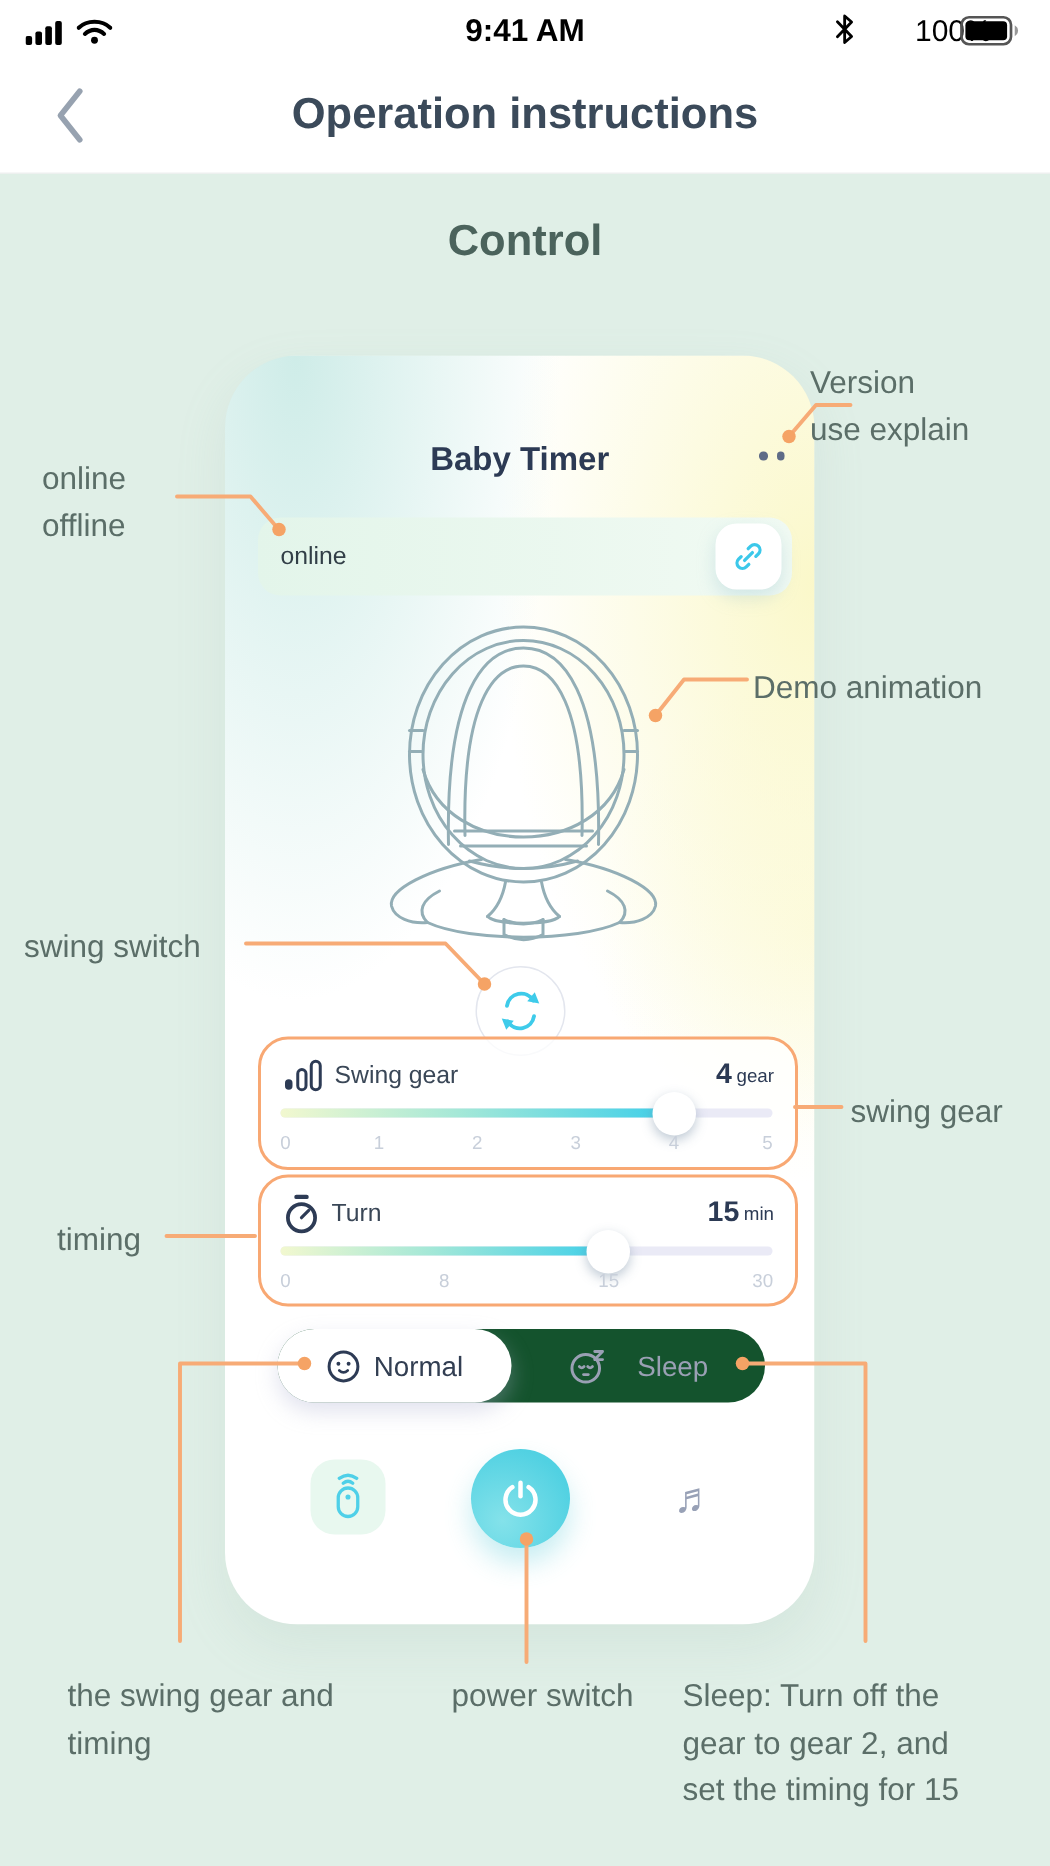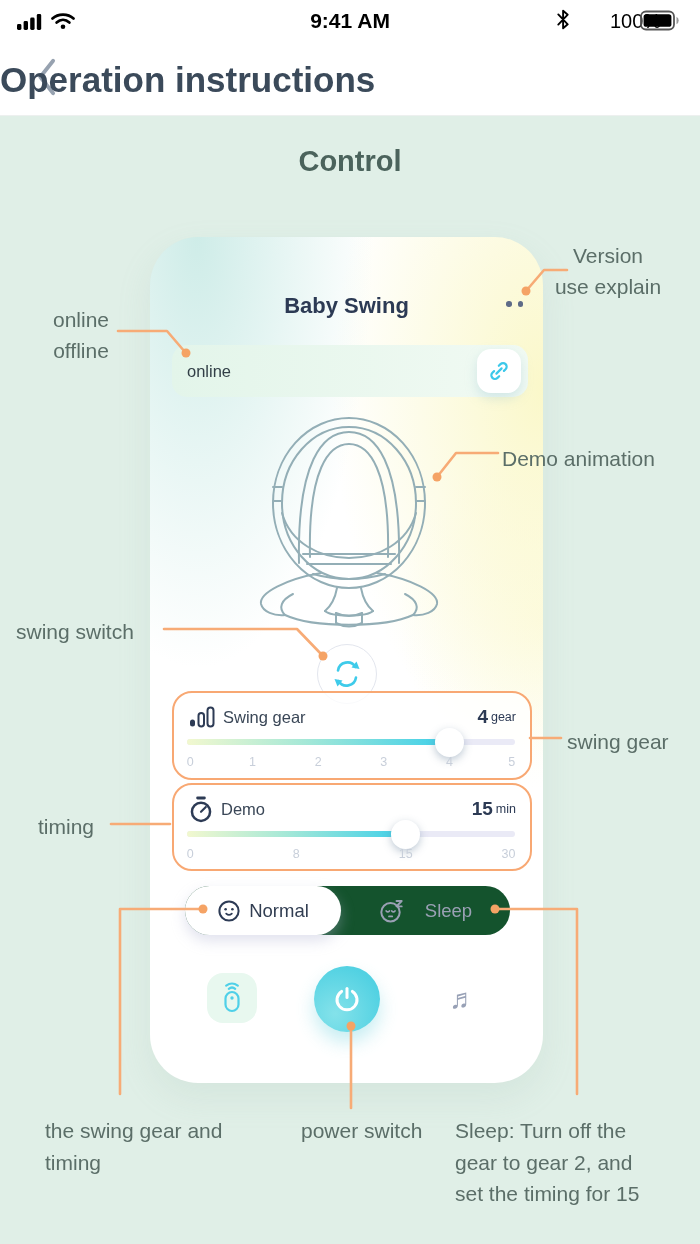--- a/index.html
+++ b/index.html
@@ -5,21 +5,21 @@
   html,body{margin:0;padding:0;background:#cfd8d2;}
   .screen{position:relative;width:700px;height:1244px;margin:0 auto;background:#e0efe7;overflow:hidden;
           font-family:"Liberation Sans",sans-serif;-webkit-font-smoothing:antialiased;}
   .abs{position:absolute;}
 
   
   .topwhite{left:0;top:0;width:700px;height:115px;background:#ffffff;border-bottom:1px solid #edf0ef;}
   .statusbar{left:0;top:0;width:700px;height:44px;}
   .st-time{left:0;top:9px;width:700px;text-align:center;font-size:21px;font-weight:600;color:#000;}
   .st-batpct{left:578px;top:10px;font-size:20px;color:#000;margin-left:32px;}
-  .nav-title{left:0;top:60px;width:700px;font-size:35px;font-weight:700;color:#3b4a5a;}
+  .nav-title{left:0;top:60px;width:700px;text-align:center;font-size:29px;font-weight:700;color:#3b4a5a;}
   .back{left:34px;top:58px;width:26px;height:38px;cursor:pointer;}
 
   
   .control-title{left:0;top:145px;width:700px;text-align:center;font-size:29px;font-weight:700;color:#4b635c;}
 
   
   .card{left:150px;top:237px;width:393px;height:846px;border-radius:48px;background-color:#ffffff;
         background-image:
           radial-gradient(ellipse at 12% 0%, rgba(198,233,228,0.85), rgba(255,255,255,0) 36%),
           radial-gradient(ellipse at 100% 18%, rgba(250,247,196,0.9), rgba(255,255,255,0) 38%),
@@ -68,21 +68,21 @@
   .remote-btn{left:207px;top:973px;width:50px;height:50px;border-radius:16px;background:#e8f8ef;
               display:flex;align-items:center;justify-content:center;cursor:pointer;}
   .power-btn{left:314px;top:966px;width:66px;height:66px;border-radius:50%;
              background:radial-gradient(circle at 32% 72%,#84e2ea,#51d1e2 75%);
              box-shadow:0 10px 18px rgba(80,200,215,0.32);display:flex;align-items:center;justify-content:center;cursor:pointer;}
   .music-btn{left:443px;top:979px;width:40px;height:40px;display:flex;align-items:center;justify-content:center;
              font-size:28px;color:#98a1b6;cursor:pointer;}
 
   
   .note{position:absolute;color:#5b6e68;font-size:21px;line-height:31px;}
-  .note.center{text-align:center;}
+  .note.center{text-align:left;}
   .leads{left:0;top:0;width:700px;height:1244px;pointer-events:none;z-index:40;}
 </style>
 </head>
 <body>
 
 <div class="screen">
 
   <div class="abs topwhite"></div>
 
   <div class="abs statusbar">
@@ -111,21 +111,21 @@
 
   <svg class="abs back" viewBox="0 0 20 34">
     <polyline points="15.5,2.5 4,17 15.5,31.5" stroke="#97a2b0" stroke-width="3.4" fill="none" stroke-linecap="round" stroke-linejoin="round"></polyline>
   </svg>
   <div class="abs nav-title">Operation instructions</div>
 
   <div class="abs control-title">Control</div>
 
   <div class="abs card"></div>
 
-  <div class="abs card-title">Baby Swing</div>
+  <div class="abs card-title">Baby Timer</div>
   <div class="abs menu-dots">
       <i></i>
       <i></i>
     </div>
 
   <div class="abs online-pill">
     <span class="online-text">online</span>
     <div class="link-btn">
       <svg width="22" height="22" viewBox="0 0 22 22">
         <g stroke="#3cc8ea" stroke-width="2.2" fill="none" stroke-linecap="round">
@@ -198,21 +198,21 @@
     </div>
   </div>
 
   <div class="abs panel timer">
     <div class="p-head">
       <svg width="26" height="27" viewBox="0 0 26 28">
         <path d="M9.5,2 L16.5,2" stroke="#2d3b55" stroke-width="3" stroke-linecap="round" fill="none"></path>
         <circle cx="13" cy="16.4" r="9.4" stroke="#2d3b55" stroke-width="2.6" fill="none"></circle>
         <path d="M13,16.4 L18,11.4" stroke="#2d3b55" stroke-width="2.2" stroke-linecap="round" fill="none"></path>
       </svg>
-      <span class="p-label">Demo</span>
+      <span class="p-label">Turn</span>
       <span class="p-val">15</span>
       <span class="p-unit">min</span>
     </div>
     <div class="track">
       <div class="fill" style="width: 66.7%;"></div>
       <div class="thumb" style="left: calc(66.7% - 14.5px);"></div>
     </div>
     <div class="ticks">
       <span style="left:1%">0</span>
       <span style="left:33.3%">8</span>

